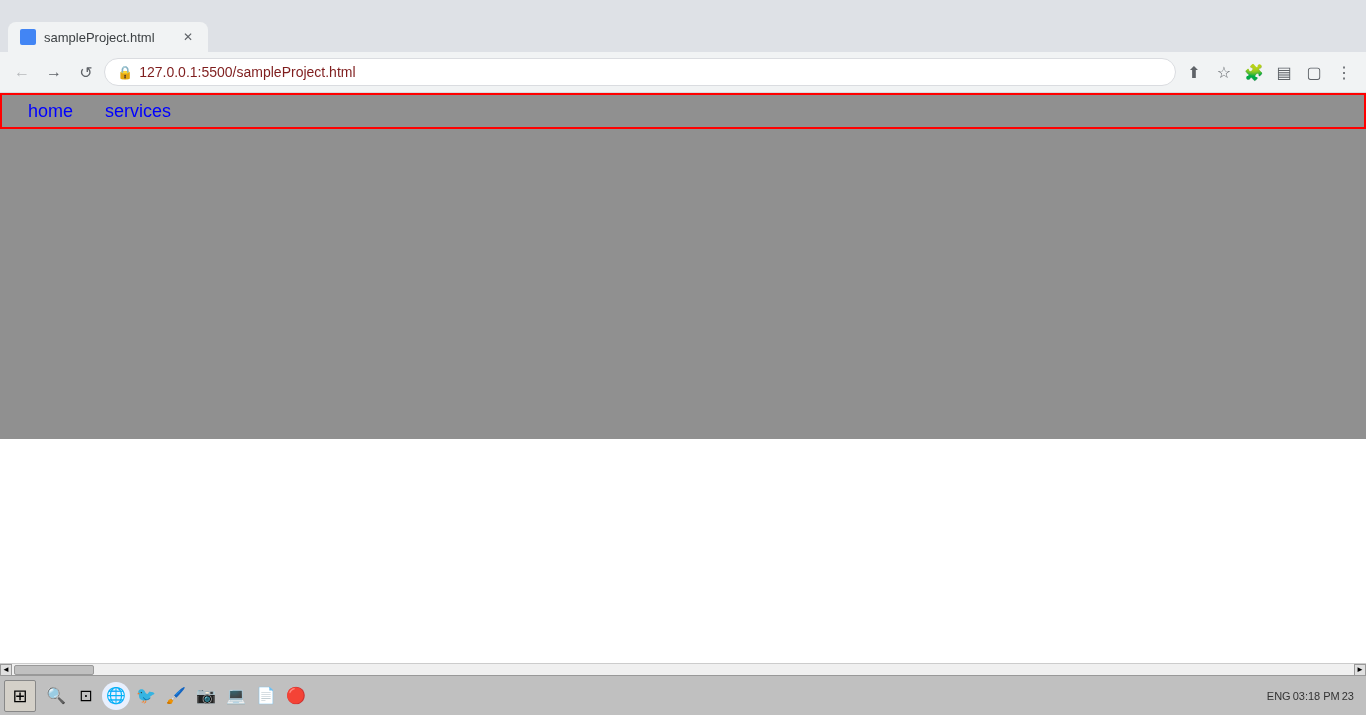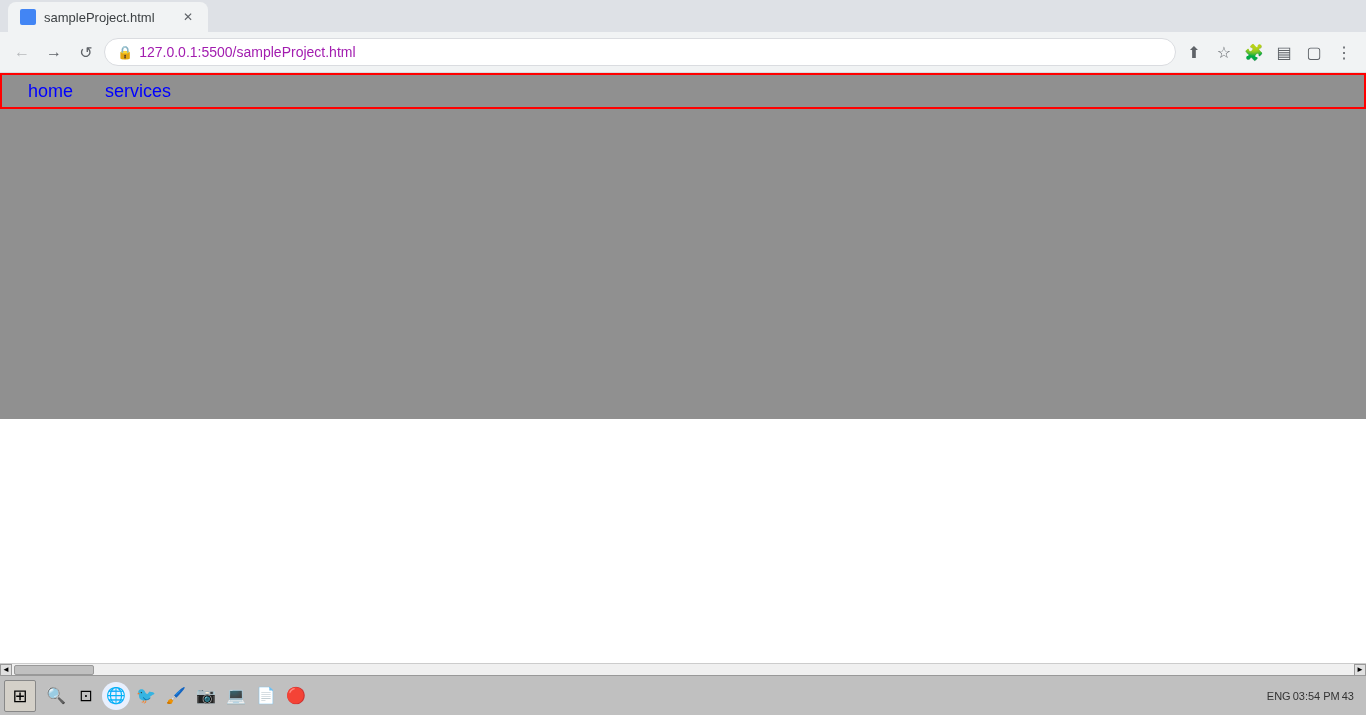--- a/index.html
+++ b/index.html
@@ -15,21 +15,21 @@
       overflow-x: hidden;
     }
 
     
     .browser-chrome {
       background: #f1f3f4;
       border-bottom: 1px solid #dadce0;
     }
 
     .browser-tabs {
-      height: 32px;
+      height: 52px;
       background: #dee1e6;
       display: flex;
       align-items: flex-end;
       padding: 0 8px;
     }
 
     .browser-tab {
       background: #f1f3f4;
       height: 30px;
       min-width: 200px;
@@ -110,21 +110,21 @@
       color: #202124;
     }
 
     .address-bar .lock-icon {
       color: #5f6368;
       font-size: 13px;
     }
 
     .address-text {
       flex: 1;
-      color: #a21caf;
+      color: #7f1d1d;
       font-size: 14px;
     }
 
     .toolbar-right {
       display: flex;
       align-items: center;
       gap: 2px;
     }
 
     
@@ -314,16 +314,16 @@
     <div class="taskbar-icon" style="background:#e8f0fe; border-radius:50%;">🌐</div>
     <div class="taskbar-icon">🐦</div>
     <div class="taskbar-icon">🖌️</div>
     <div class="taskbar-icon">📷</div>
     <div class="taskbar-icon">💻</div>
     <div class="taskbar-icon">📄</div>
     <div class="taskbar-icon">🔴</div>
   </div>
   <div class="taskbar-right">
     <span>ENG</span>
-    <span>03:54 PM</span>
-    <span>43</span>
+    <span>03:18 PM</span>
+    <span>23</span>
   </div>
 </div>
 
 </body></html>

